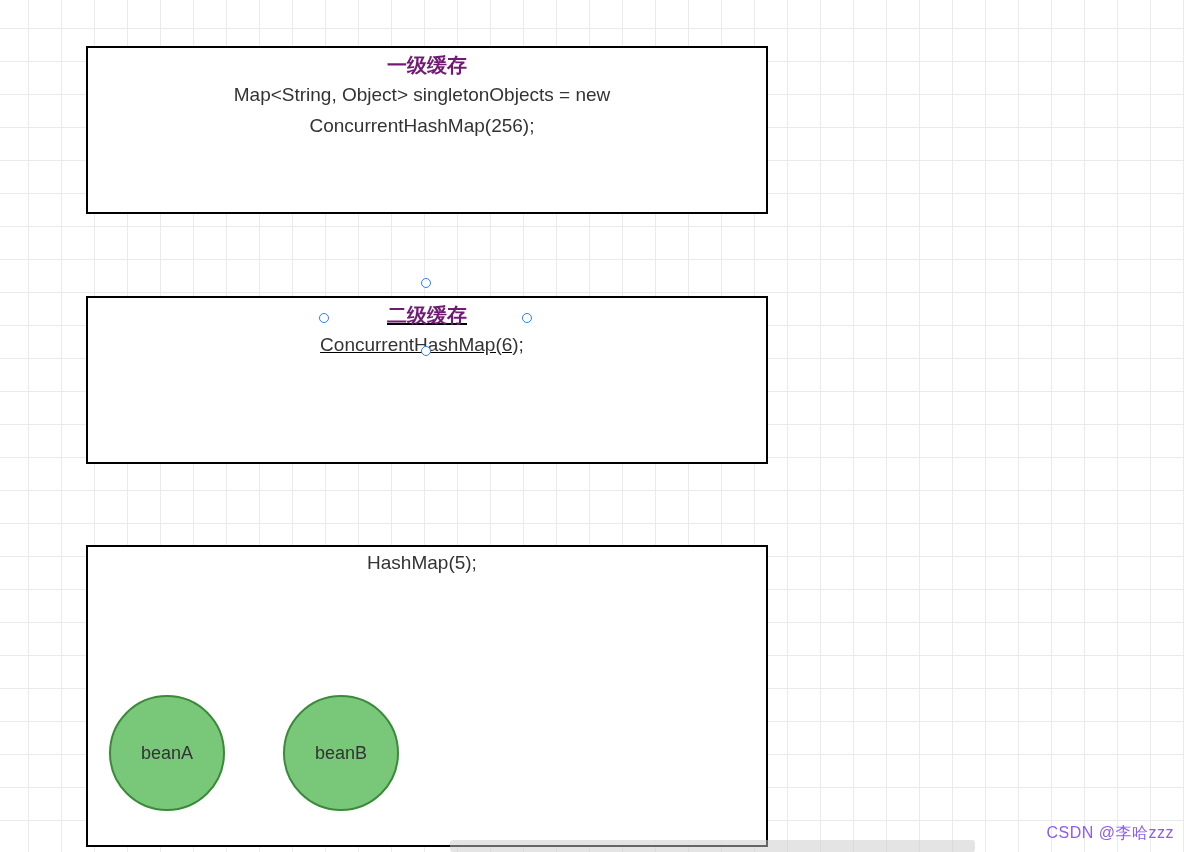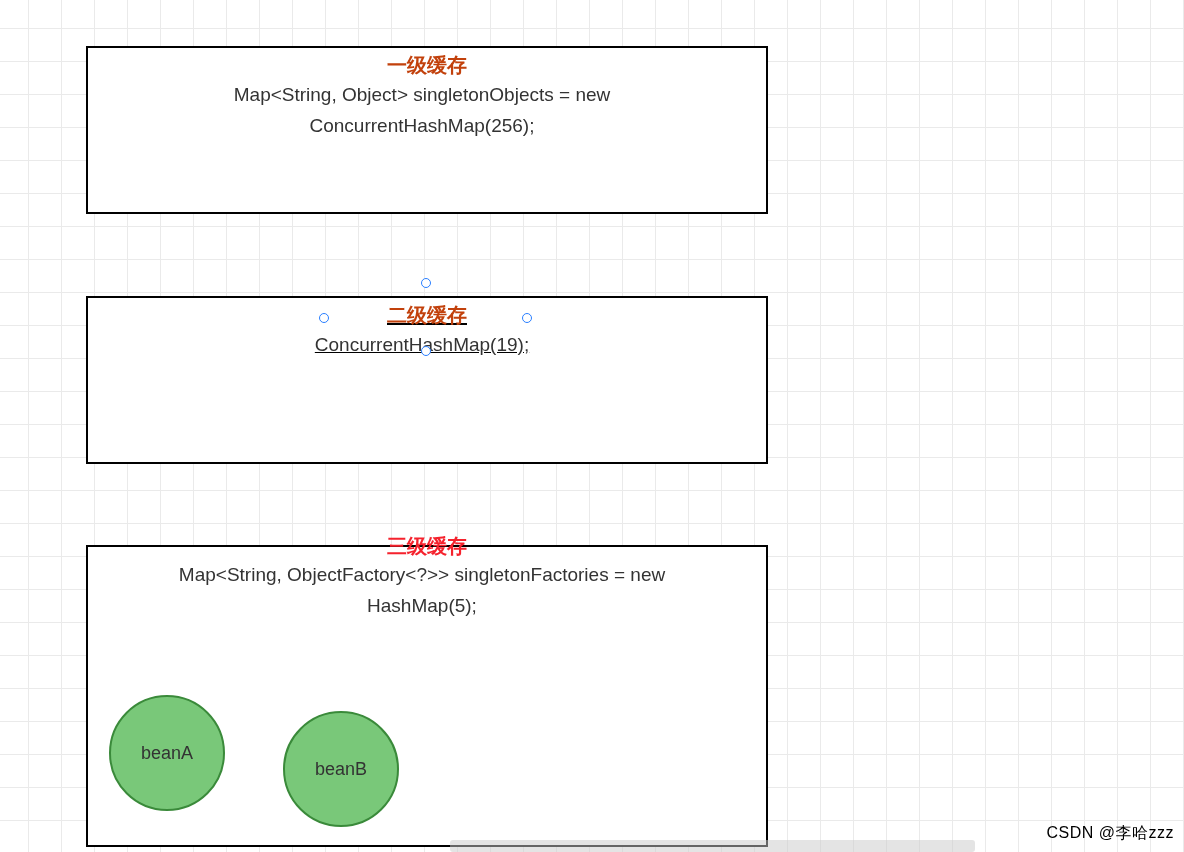--- a/index.html
+++ b/index.html
@@ -21,21 +21,21 @@
       background-position: -5px -5px;
       opacity: 0.9;
     }
     .box {
       position: absolute;
       background: #fff;
       border: 2px solid #000;
     }
     .title {
       text-align: center;
-      color: #c2410c;
+      color: #701a75;
       font-weight: bold;
       font-size: 20px;
       padding-top: 4px;
     }
     .title-on-border {
       position: absolute;
       left: 0; right: 0;
       top: -14px;
       text-align: center;
       color: #f5222d;
@@ -68,21 +68,21 @@
       display: flex;
       align-items: center;
       justify-content: center;
       font-size: 18px;
       color: #333;
     }
     .watermark {
       position: absolute;
       right: 10px;
       bottom: 8px;
-      color: #000000;
+      color: #8b5cf6;
       font-size: 16px;
       letter-spacing: 0.5px;
     }
     .hscroll {
       position: absolute;
       bottom: 0;
       left: 450px;
       width: 525px;
       height: 12px;
       background: #c9c9c9;
@@ -96,35 +96,33 @@
 <div class="grid-bg"></div>
 
 <div class="box" style="left:86px; top:46px; width:682px; height:168px;">
   <div class="title">一级缓存</div>
   <div class="code">Map&lt;String, Object&gt; singletonObjects = new</div>
   <div class="code">ConcurrentHashMap(256);</div>
 </div>
 
 <div class="box" style="left:86px; top:296px; width:682px; height:168px;text-decoration:underline;">
   <div class="title">二级缓存</div>
-  <div class="code">ConcurrentHashMap(19);</div>
+  <div class="code">ConcurrentHashMap(6);</div>
 </div>
 
 <div class="sel-dot" style="left:421px; top:278px;"></div>
 <div class="sel-dot" style="left:319px; top:313px;"></div>
 <div class="sel-dot" style="left:522px; top:313px;"></div>
 <div class="sel-dot" style="left:421px; top:346px;"></div>
 
 <div class="box" style="left:86px; top:545px; width:682px; height:302px;">
-  <div class="title-on-border">三级缓存</div>
-  <div class="code" style="padding-top:14px;">Map&lt;String, ObjectFactory&lt;?&gt;&gt; singletonFactories = new</div>
   <div class="code">HashMap(5);</div>
 
   <div class="bean" style="left:21px; top:148px;">
     <span>beanA</span>
   </div>
-  <div class="bean" style="left:195px; top:164px;">
+  <div class="bean" style="left:195px; top:148px;">
     <span>beanB</span>
   </div>
 </div>
 
 <div class="watermark">CSDN @李哈zzz</div>
 <div class="hscroll"></div>
 
 </body></html>

